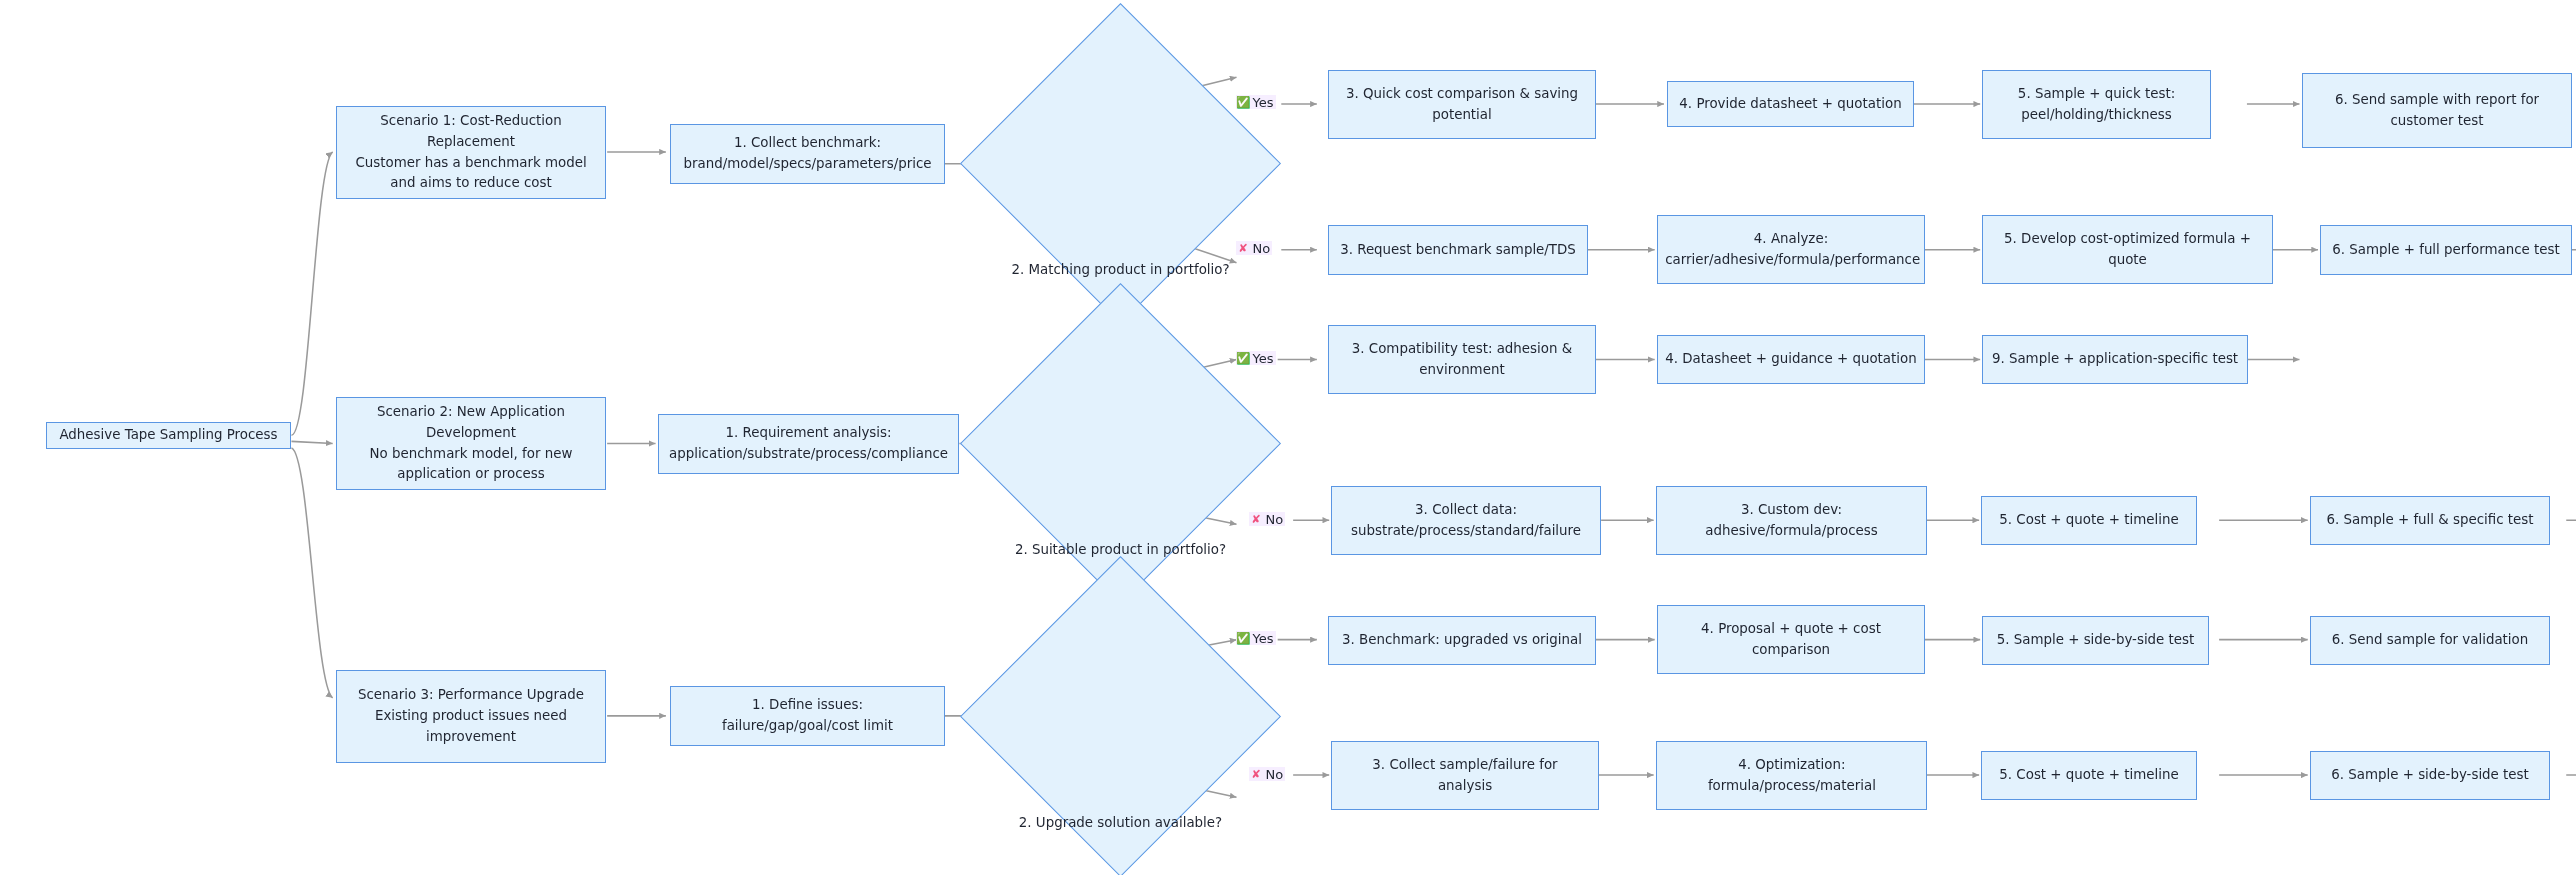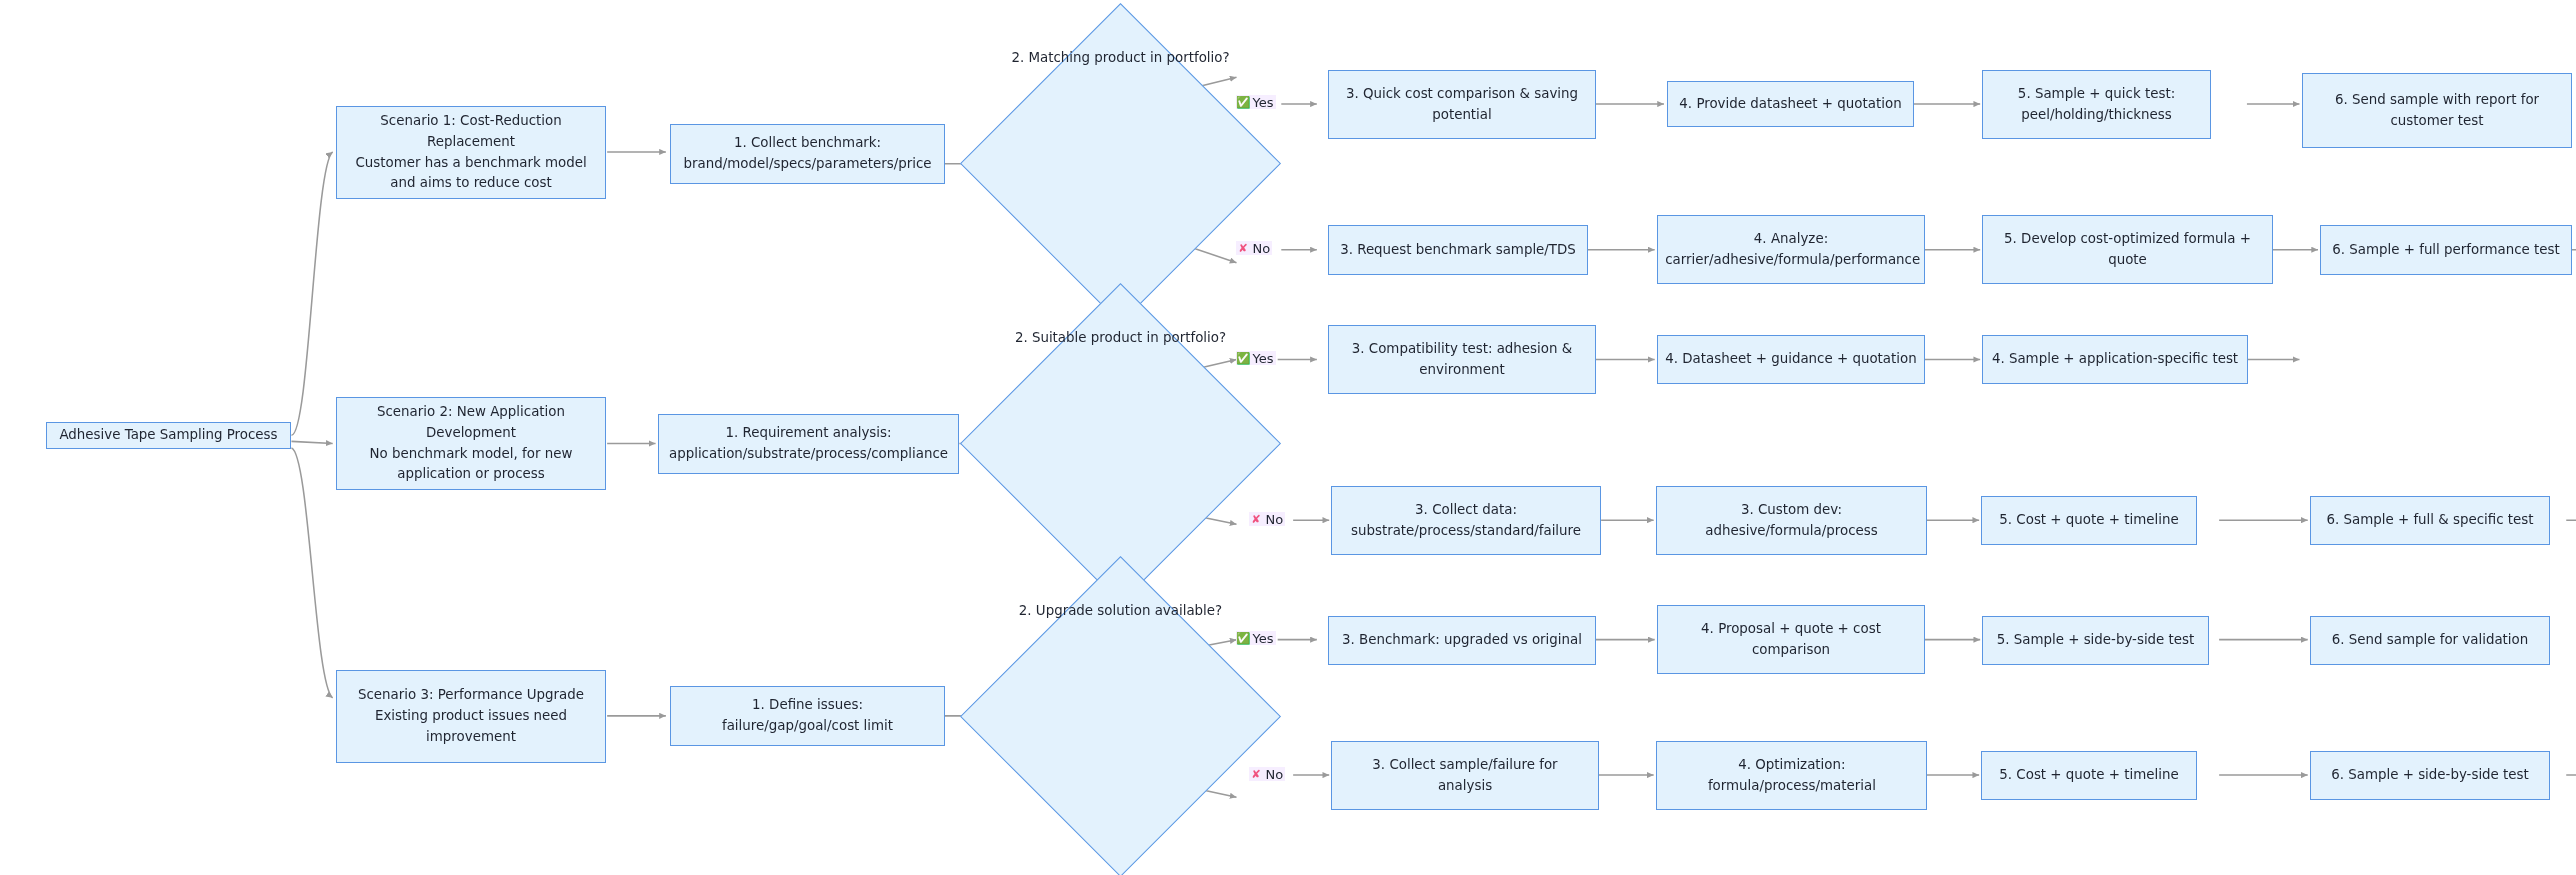--- a/index.html
+++ b/index.html
@@ -20,21 +20,21 @@
     border:1px solid #5a96e3;
     font-size:13.4px;
     line-height:1.55;
     padding:3.1px 7.2px;
   }
   .node .txt{width:100%;white-space:pre-line;}
 
   
   .decision{
     position:absolute;
-    display:flex;align-items:flex-start;justify-content:center;
+    display:flex;align-items:flex-end;justify-content:center;
     color:#1f2430;font-size:13.4px;text-align:center;
     background:transparent;border:none;
   }
   .decision .dia{
     position:absolute;left:0;top:0;width:100%;height:100%;
     background:#e3f2fd;
     border:1px solid #5a96e3;
     box-sizing:border-box;
     transform:rotate(45deg);
   }
@@ -206,21 +206,21 @@
   </div>
 
   <div class="node" style="left:1328px;top:325px;width:268px;height:69px;justify-content:flex-end;">
     <span class="txt">3. Compatibility test: adhesion &amp;
 environment</span>
   </div>
   <div class="node" style="left:1657px;top:335px;width:268px;height:49px;">
     <span class="txt">4. Datasheet + guidance + quotation</span>
   </div>
   <div class="node" style="left:1982px;top:335px;width:266px;height:49px;">
-    <span class="txt">4. Sample + application-specific test</span>
+    <span class="txt">9. Sample + application-specific test</span>
   </div>
 
   <div class="node" style="left:1331px;top:486px;width:270px;height:69px;">
     <span class="txt">3. Collect data:
 substrate/process/standard/failure</span>
   </div>
   <div class="node" style="left:1656px;top:486px;width:271px;height:69px;">
     <span class="txt">3. Custom dev:
 adhesive/formula/process</span>
   </div>

